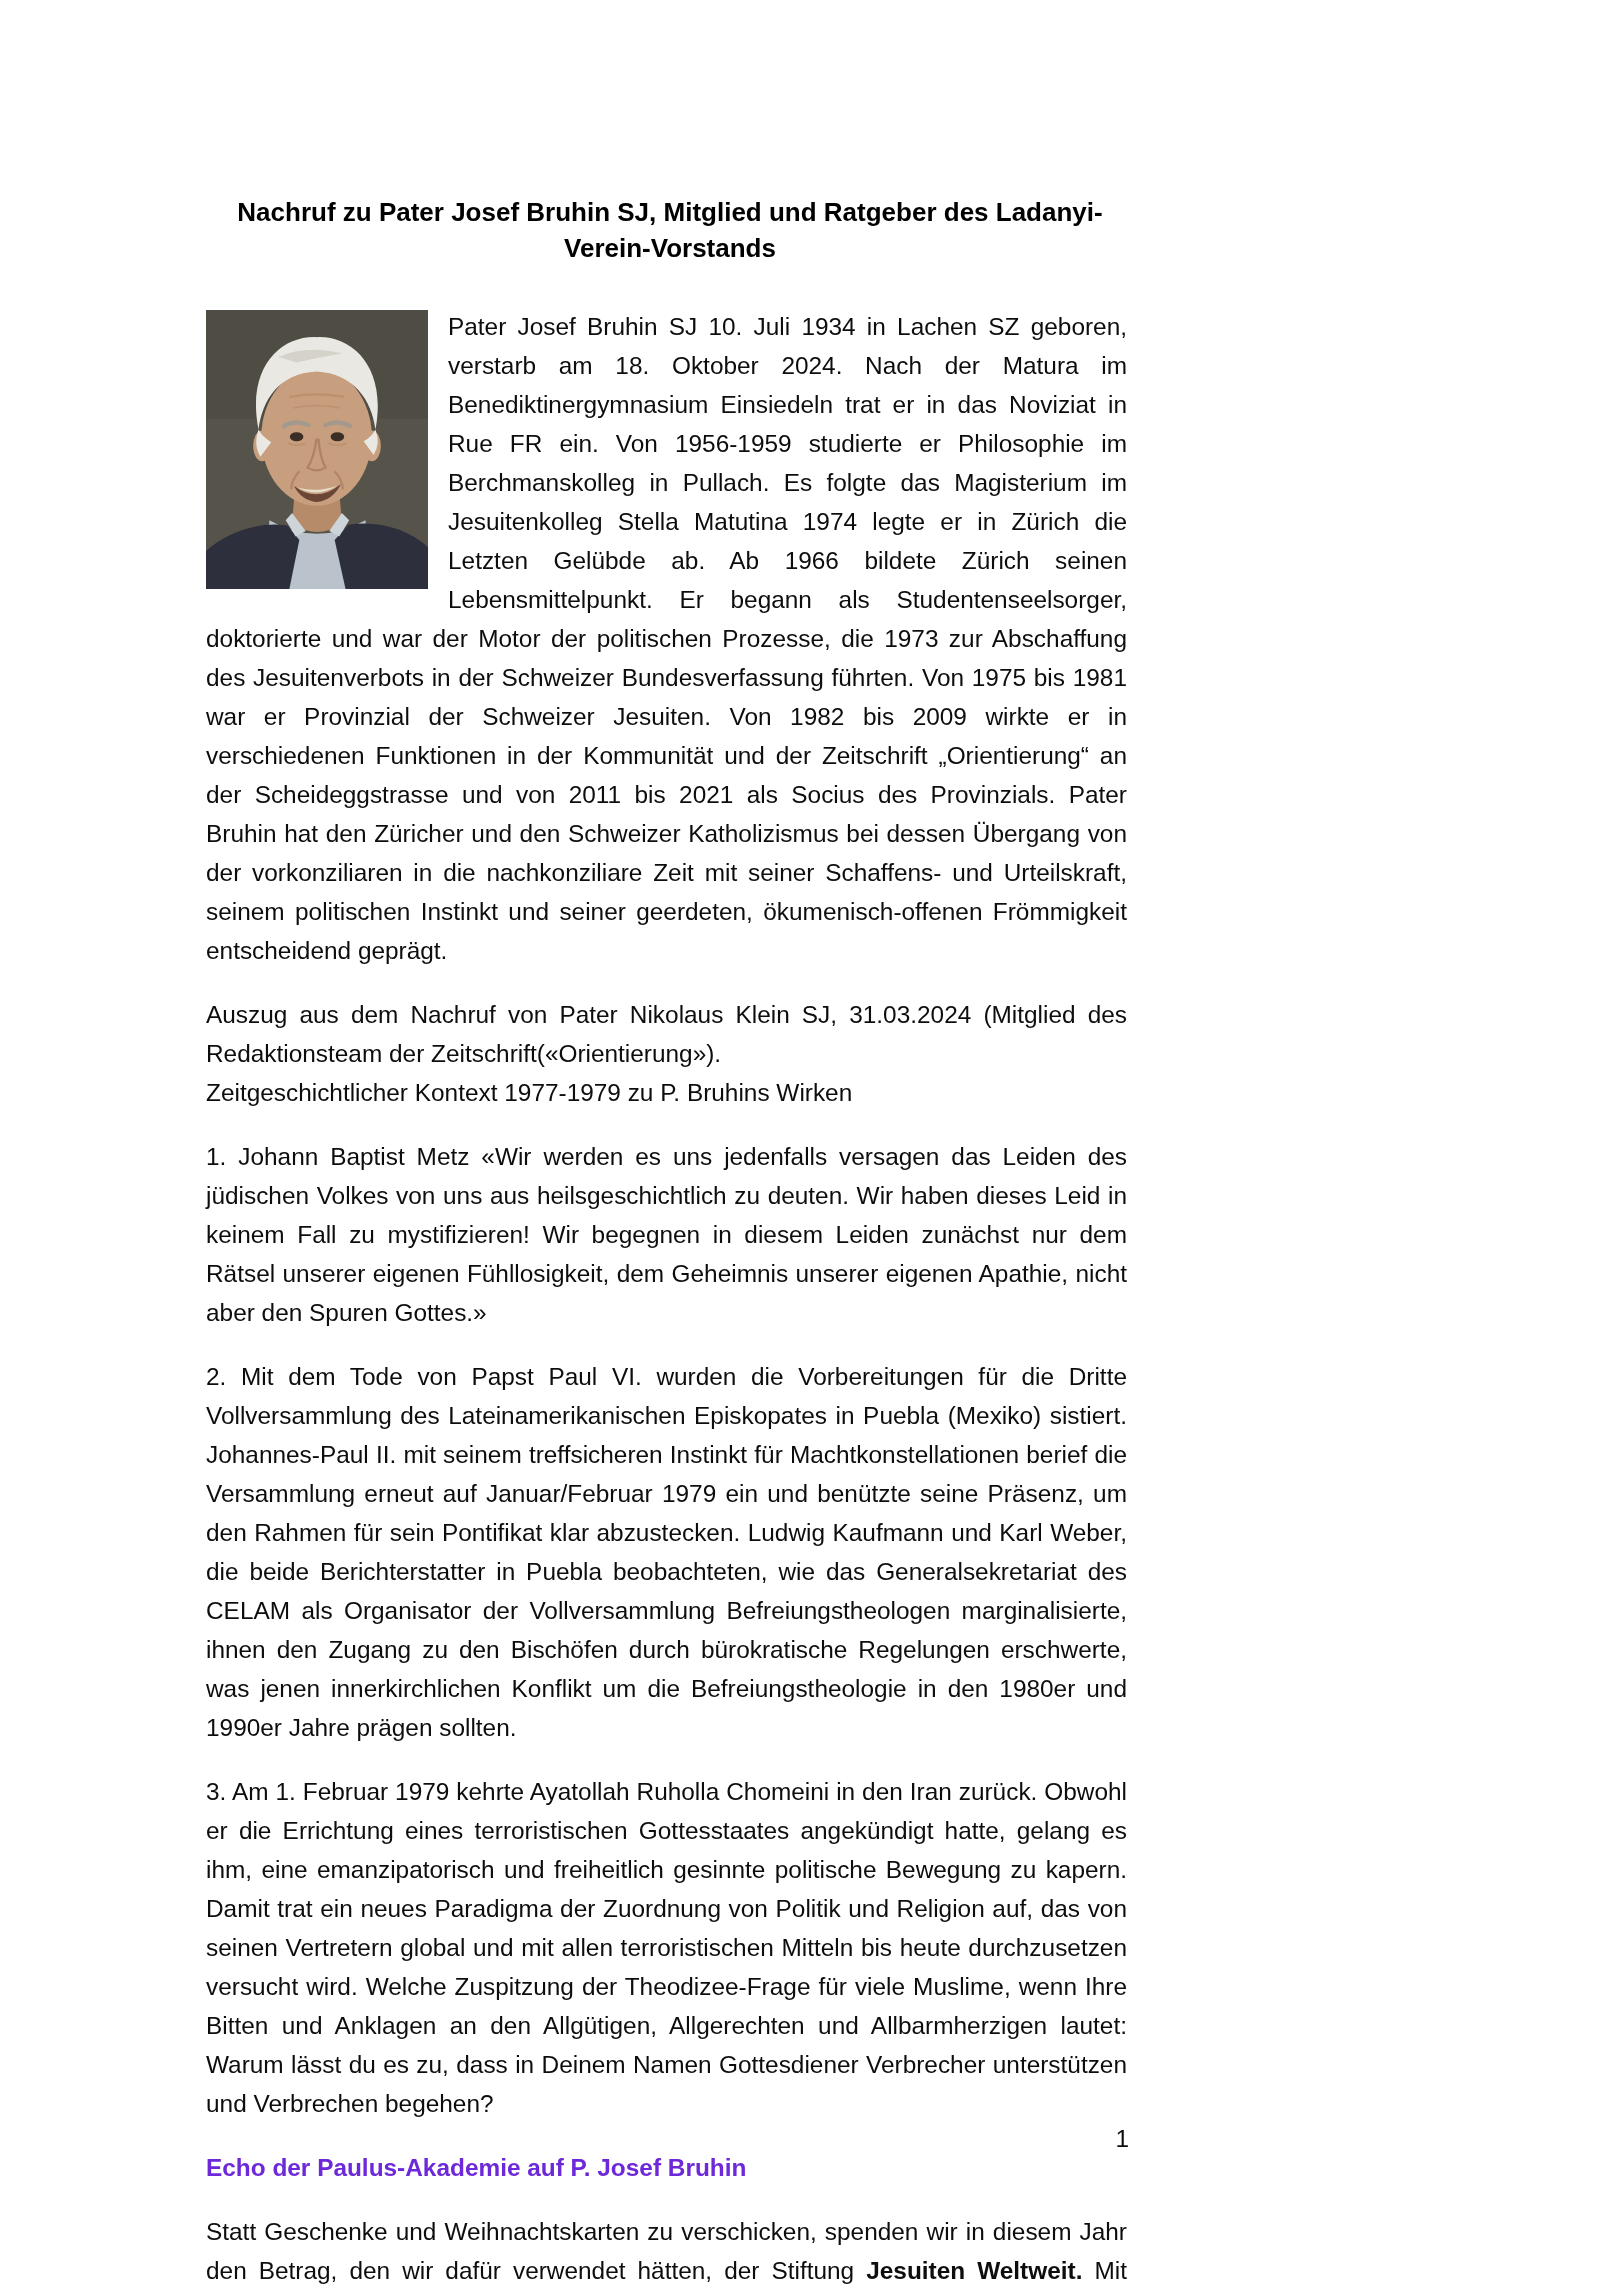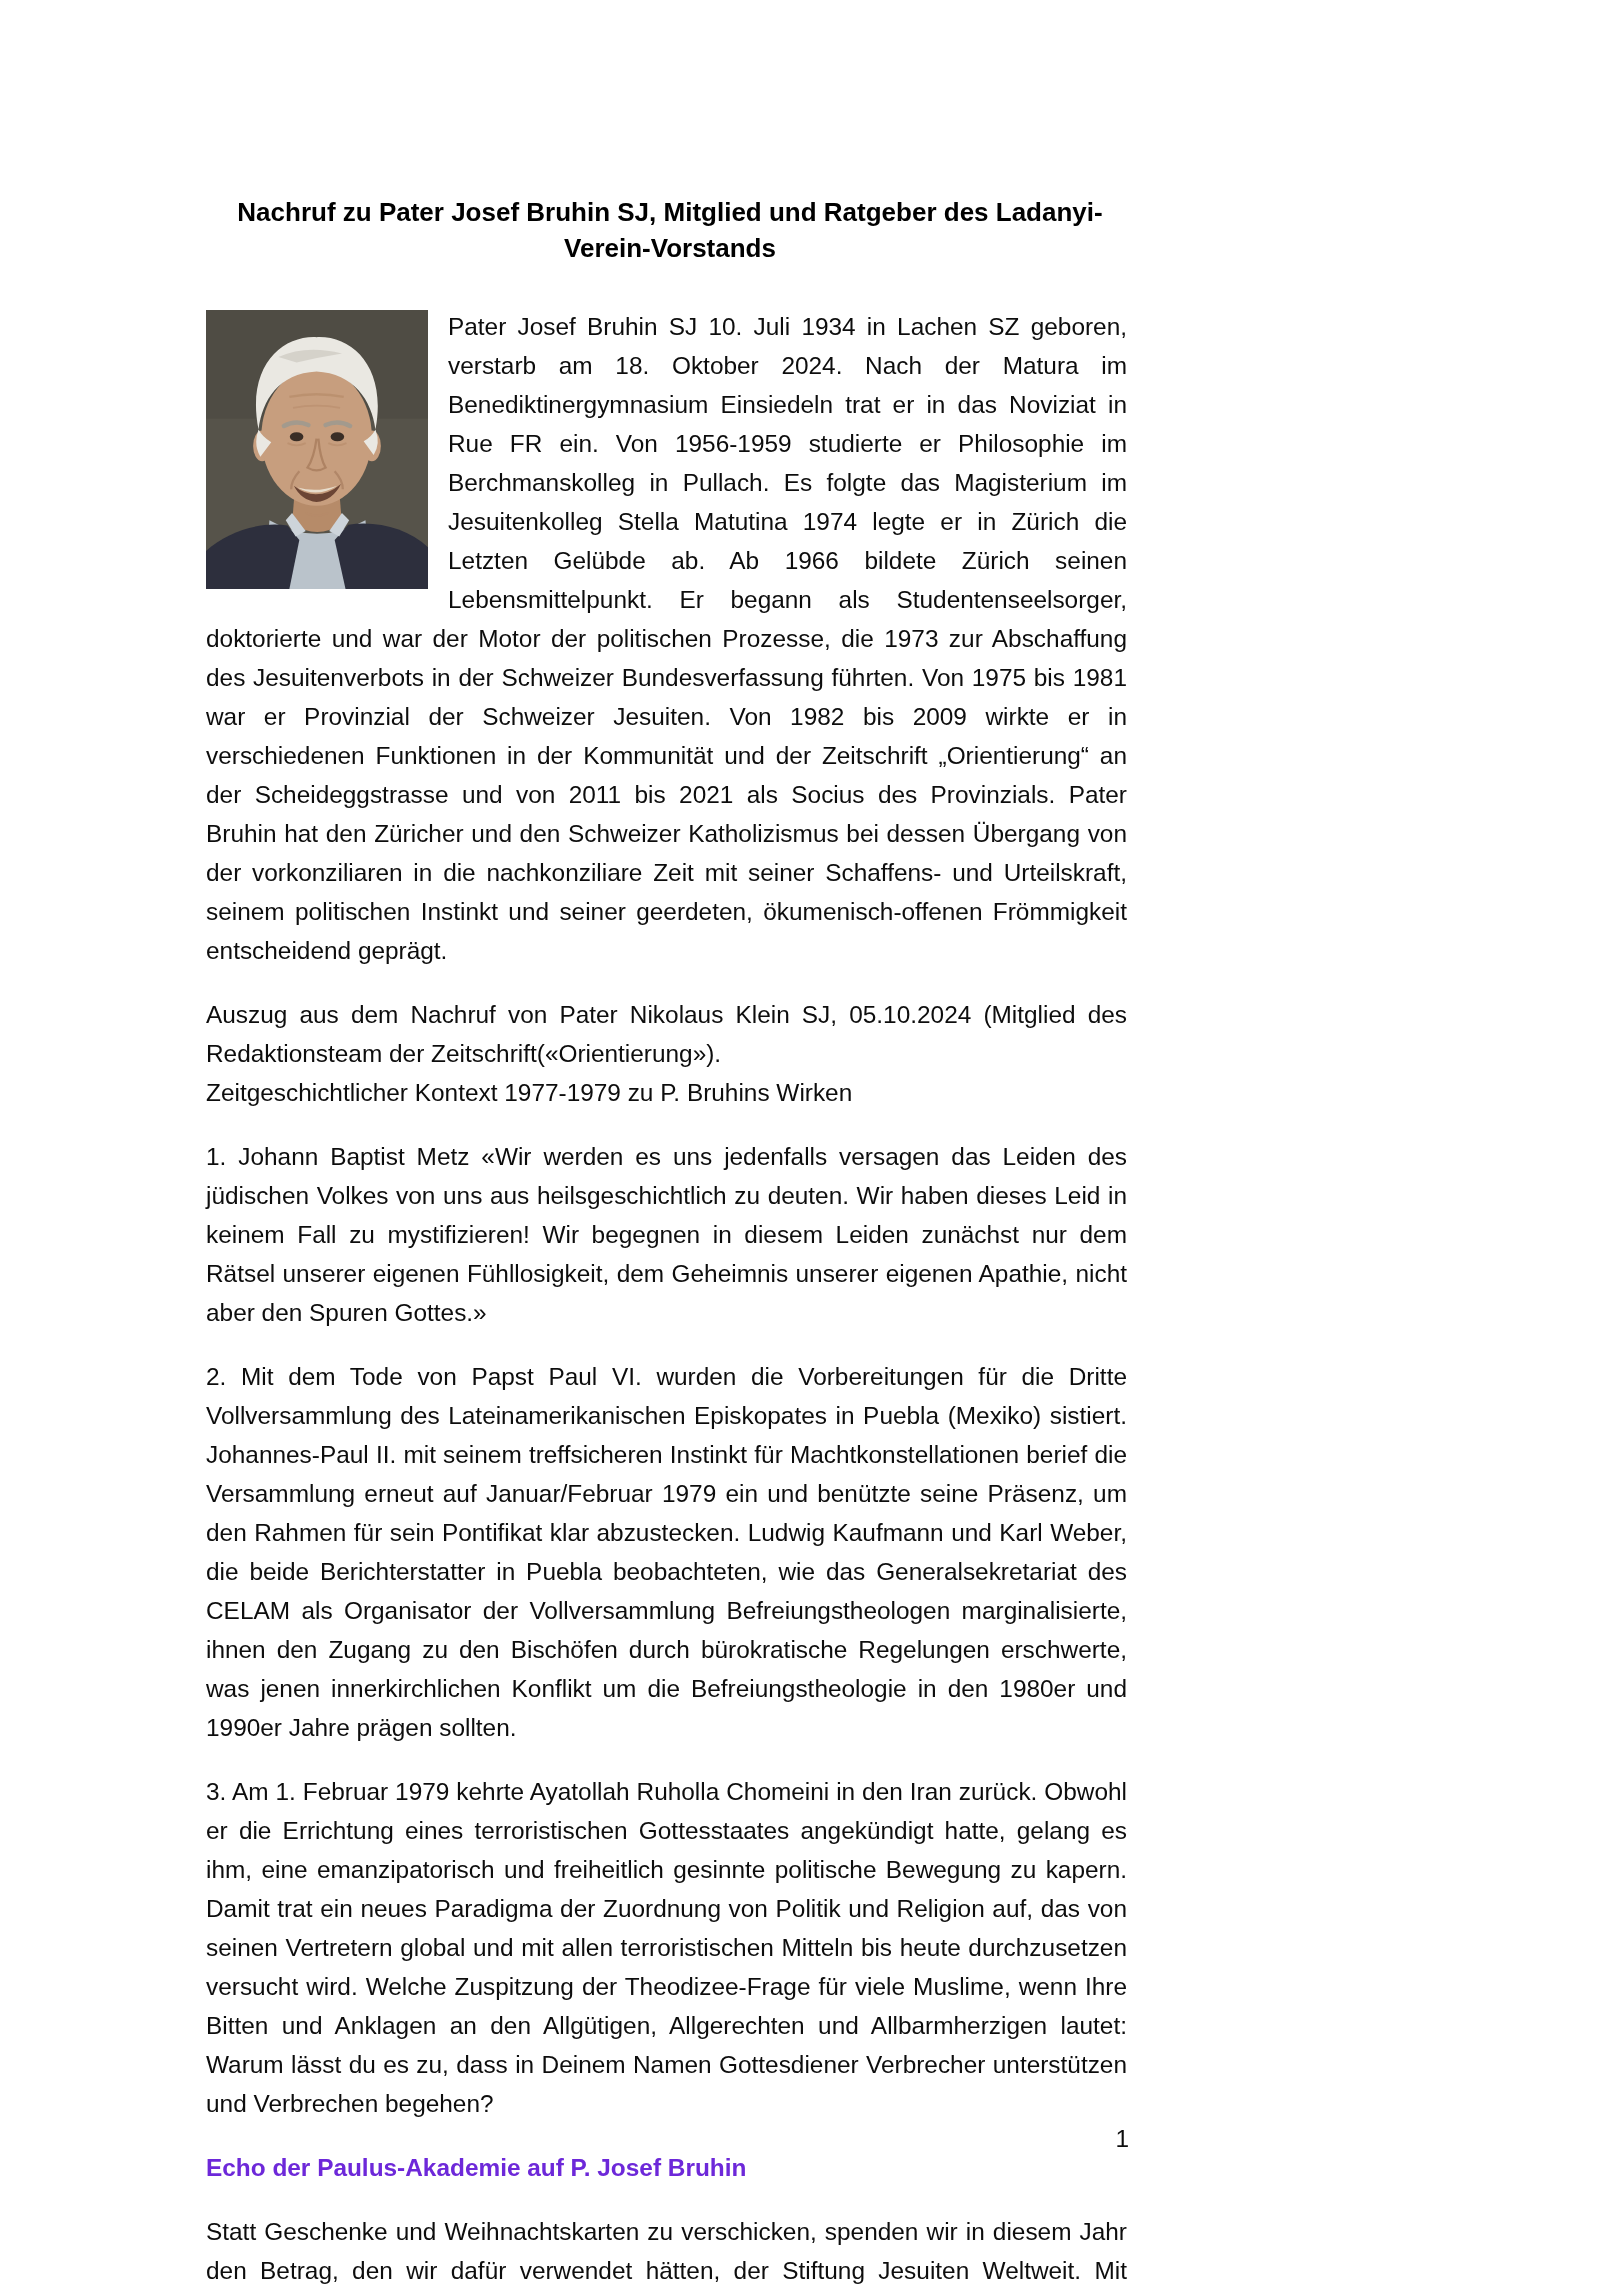--- a/index.html
+++ b/index.html
@@ -43,21 +43,21 @@
   .photo-float svg {
     display: block;
     width: 100%;
     height: 100%;
   }
   .bold-heading {
     font-weight: bold;
     color: #6d28d9;
   }
   .inline-bold {
-    font-weight: normal;
+    font-weight: bold;
   }
   .page-number {
     position: absolute;
     top: 2119px;
     right: 211px;
     font-size: 24.4px;
     line-height: 39px;
     color: #0d0d0d;
   }
 </style>
@@ -114,21 +114,21 @@
         <path d="M97,194 Q122,214 149,192 Q140,210 122,212 Q105,210 97,194 Z" fill="#6b4535"></path>
         <path d="M101,196 Q122,208 145,194 Q122,202 101,196 Z" fill="#e8ddcc"></path>
 
         <path d="M110,224 Q122,230 135,224" stroke="#b68b69" stroke-width="2" fill="none" opacity="0.6"></path>
       </svg>
     </span>
     <span>Pater Josef Bruhin SJ  10. Juli 1934 in Lachen SZ  geboren, verstarb am 18. Oktober 2024. Nach der Matura im Benediktinergymnasium Einsiedeln trat er in das Noviziat in Rue FR ein. Von 1956-1959 studierte er Philosophie im Berchmanskolleg in Pullach. Es folgte das Magisterium im Jesuitenkolleg Stella Matutina 1974 legte er in Zürich die Letzten Gelübde ab. Ab 1966 bildete Zürich seinen Lebensmittelpunkt. Er begann als Studentenseelsorger, doktorierte und war der Motor der politischen Prozesse, die 1973 zur Abschaffung des Jesuitenverbots in der Schweizer Bundesverfassung führten. Von 1975 bis 1981 war er Provinzial der Schweizer Jesuiten. Von 1982 bis 2009 wirkte er in verschiedenen Funktionen in der Kommunität und der Zeitschrift „Orientierung“ an der Scheideggstrasse und von 2011 bis 2021 als Socius des Provinzials. Pater Bruhin hat den Züricher und den Schweizer Katholizismus bei dessen Übergang von der vorkonziliaren in die nachkonziliare Zeit mit seiner Schaffens- und Urteilskraft, seinem politischen Instinkt und seiner geerdeten, ökumenisch-offenen Frömmigkeit entscheidend geprägt.</span>
   </p>
 
   <p>
-    <span>Auszug aus dem Nachruf von Pater Nikolaus Klein SJ, 05.10.2024 (Mitglied des Redaktionsteam der Zeitschrift(«Orientierung»).</span>
+    <span>Auszug aus dem Nachruf von Pater Nikolaus Klein SJ, 31.03.2024 (Mitglied des Redaktionsteam der Zeitschrift(«Orientierung»).</span>
     <br>
     <span>Zeitgeschichtlicher Kontext 1977-1979 zu P. Bruhins Wirken</span>
   </p>
 
   <p>1. Johann Baptist Metz «Wir werden es uns jedenfalls versagen das Leiden des jüdischen Volkes von uns aus heilsgeschichtlich zu deuten. Wir haben dieses Leid in keinem Fall zu mystifizieren! Wir begegnen in diesem Leiden zunächst nur dem Rätsel unserer eigenen Fühllosigkeit, dem Geheimnis unserer eigenen Apathie, nicht aber den Spuren Gottes.»</p>
 
   <p>2. Mit dem Tode von Papst Paul VI. wurden die Vorbereitungen für die Dritte Vollversammlung des Lateinamerikanischen Episkopates in Puebla (Mexiko) sistiert. Johannes-Paul II. mit seinem treffsicheren Instinkt für Machtkonstellationen berief die Versammlung erneut auf Januar/Februar 1979 ein und benützte seine Präsenz, um den Rahmen für sein Pontifikat klar abzustecken. Ludwig Kaufmann und Karl Weber, die beide Berichterstatter in Puebla beobachteten, wie das Generalsekretariat des CELAM als Organisator der Vollversammlung Befreiungstheologen marginalisierte, ihnen den Zugang zu den Bischöfen durch bürokratische Regelungen erschwerte, was jenen innerkirchlichen Konflikt um die Befreiungstheologie in den 1980er und 1990er Jahre prägen sollten.</p>
 
   <p>3. Am 1. Februar 1979 kehrte Ayatollah Ruholla Chomeini in den Iran zurück. Obwohl er die Errichtung eines terroristischen Gottesstaates angekündigt hatte, gelang es ihm, eine emanzipatorisch und freiheitlich gesinnte politische Bewegung zu kapern. Damit trat ein neues Paradigma der Zuordnung von Politik und Religion auf, das von seinen Vertretern global und mit allen terroristischen Mitteln bis heute durchzusetzen versucht wird. Welche Zuspitzung der Theodizee-Frage für viele Muslime, wenn Ihre Bitten und Anklagen an den Allgütigen, Allgerechten und Allbarmherzigen lautet: Warum lässt du es zu, dass in Deinem Namen Gottesdiener Verbrecher unterstützen und Verbrechen begehen?</p>
 

